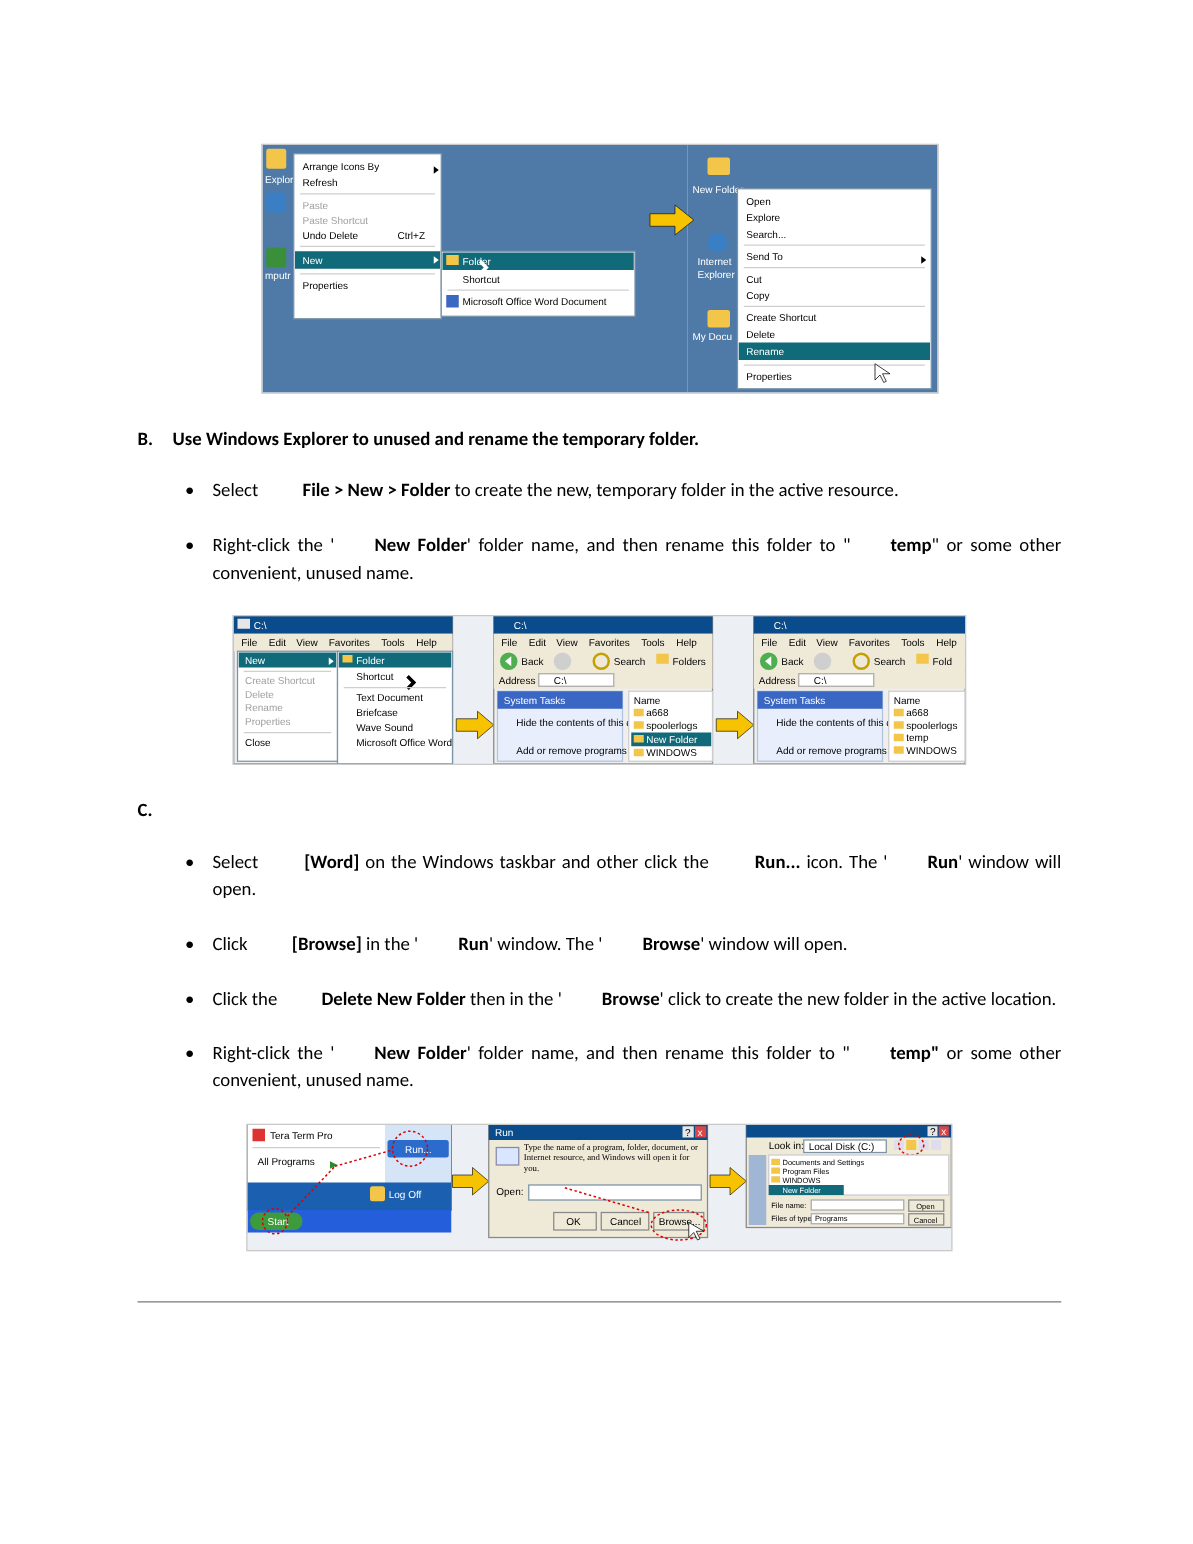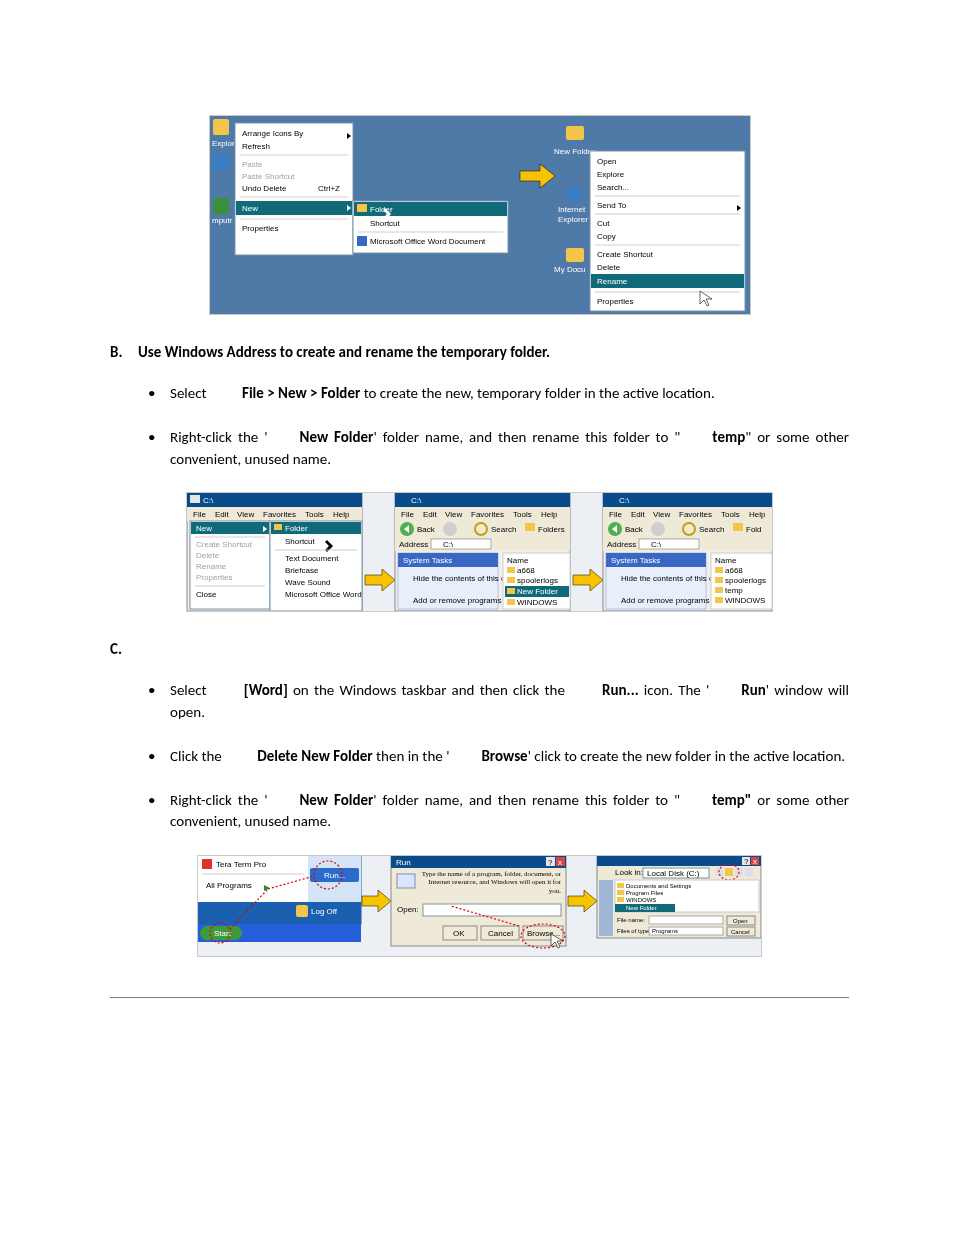--- a/index.html
+++ b/index.html
@@ -16,21 +16,21 @@
     box-sizing: border-box;
   }
   .figure {
     display: block;
     margin: 0 auto 28px auto;
     background: #eceff3;
     border: 1px solid #c9c9c9;
   }
   .figure.fig1 { width: 540px; height: 198px; }
   .figure.fig2 { width: 585px; height: 118px; }
-  .figure.fig3 { width: 563px; height: 100px; text-align: right; }
+  .figure.fig3 { width: 563px; height: 100px; }
   .fig-svg { width: 100%; height: 100%; display: block; }
 
   .section-head {
     font-weight: bold;
     font-size: 15px;
     margin: 8px 0 22px 0;
     display: flex;
   }
   .section-head .letter { flex: 0 0 28px; }
   ul.steps {
@@ -135,26 +135,26 @@
       <text x="387" y="168" class="t8w">Rename</text>
       <line x1="385" y1="176" x2="530" y2="176" stroke="#cfcfcf"></line>
       <text x="387" y="188" class="t8">Properties</text>
 
       <polygon points="490,175 490,188 494,184 497,190 499,189 496,183 502,183" fill="#fff" stroke="#000" stroke-width="0.6"></polygon>
     </svg>
   </div>
 
   <div class="section-head">
     <span class="letter">B.</span>
-    <span>Use Windows Address to create and rename the temporary folder.</span>
+    <span>Use Windows Explorer to unused and rename the temporary folder.</span>
   </div>
 
   <ul class="steps">
     <li>
-      <span>Select </span><span class="b">File &gt; New &gt; Folder</span><span> to create the new, temporary folder in the active location.</span>
+      <span>Select </span><span class="b">File &gt; New &gt; Folder</span><span> to create the new, temporary folder in the active resource.</span>
     </li>
     <li>
       <span>Right-click the '</span><span class="b">New Folder</span><span>' folder name, and then rename this folder to "</span><span class="b">temp</span><span>" or some other convenient, unused name.</span>
     </li>
   </ul>
 
   <div class="figure fig2">
     <svg class="fig-svg" viewBox="0 0 585 118">
 
       <g>
@@ -286,21 +286,24 @@
       </g>
     </svg>
   </div>
 
   <div class="section-head">
     <span class="letter">C.</span>
   </div>
 
   <ul class="steps">
     <li>
-      <span>Select </span><span class="b">[Word]</span><span> on the Windows taskbar and then click the </span><span class="b">Run...</span><span> icon. The '</span><span class="b">Run</span><span>' window will open.</span>
+      <span>Select </span><span class="b">[Word]</span><span> on the Windows taskbar and other click the </span><span class="b">Run...</span><span> icon. The '</span><span class="b">Run</span><span>' window will open.</span>
+    </li>
+    <li>
+      <span>Click </span><span class="b">[Browse]</span><span> in the '</span><span class="b">Run</span><span>' window. The '</span><span class="b">Browse</span><span>' window will open.</span>
     </li>
     <li>
       <span>Click the </span><span class="b">Delete New Folder</span><span> then in the '</span><span class="b">Browse</span><span>' click to create the new folder in the active location.</span>
     </li>
     <li>
       <span>Right-click the '</span><span class="b">New Folder</span><span>' folder name, and then rename this folder to "</span><span class="b">temp"</span><span> or some other convenient, unused name.</span>
     </li>
   </ul>
 
   <div class="figure fig3">

